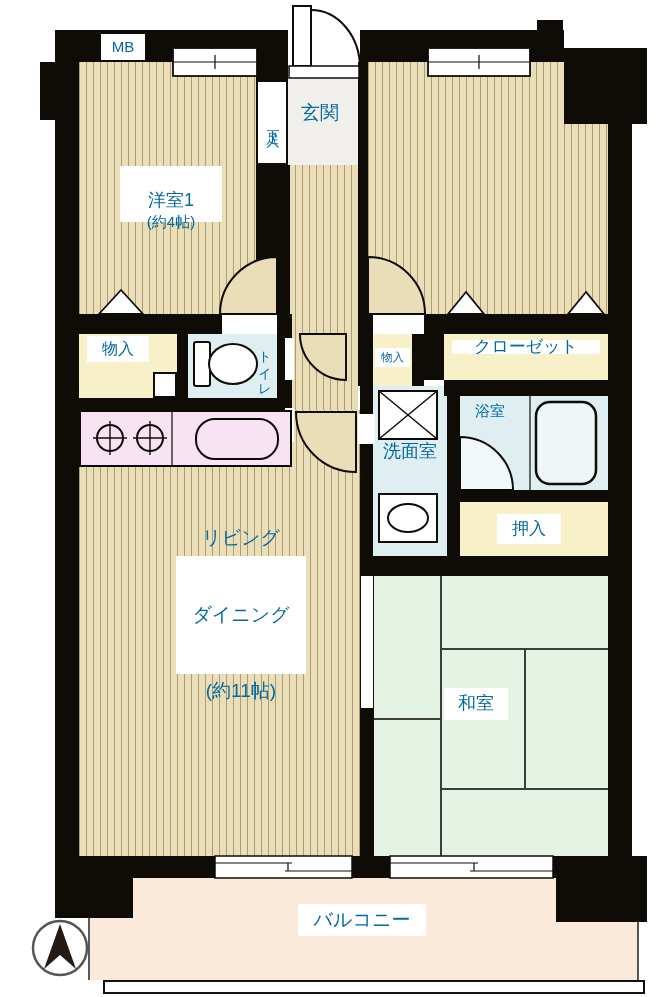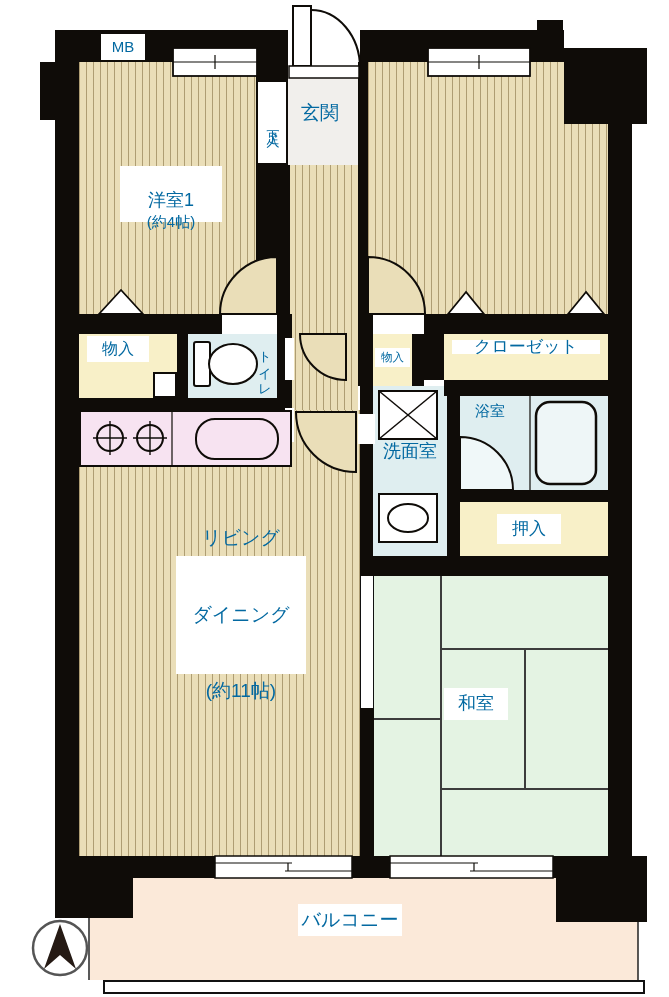--- a/index.html
+++ b/index.html
@@ -199,15 +199,15 @@
   <div class="label bare" style="left:462px;top:400px;width:56px;height:22px;font-size:15px;">浴室</div>
   <div class="label" style="left:497px;top:514px;width:64px;height:30px;font-size:17px;">押入</div>
 
   <div class="label" style="left:176px;top:556px;width:130px;height:118px;flex-direction:column;font-size:19px;line-height:1.5;gap:48px;">
     <span>リビング</span>
     <span>ダイニング</span>
     <span>(約11帖)</span>
   </div>
 
   <div class="label" style="left:444px;top:688px;width:64px;height:32px;font-size:18px;">和室</div>
-  <div class="label" style="left:298px;top:904px;width:104px;height:32px;font-size:19px;">バルコニー</div>
+  <div class="label" style="left:298px;top:904px;width:128px;height:32px;font-size:19px;">バルコニー</div>
 
 </div>
 
 </body></html>

